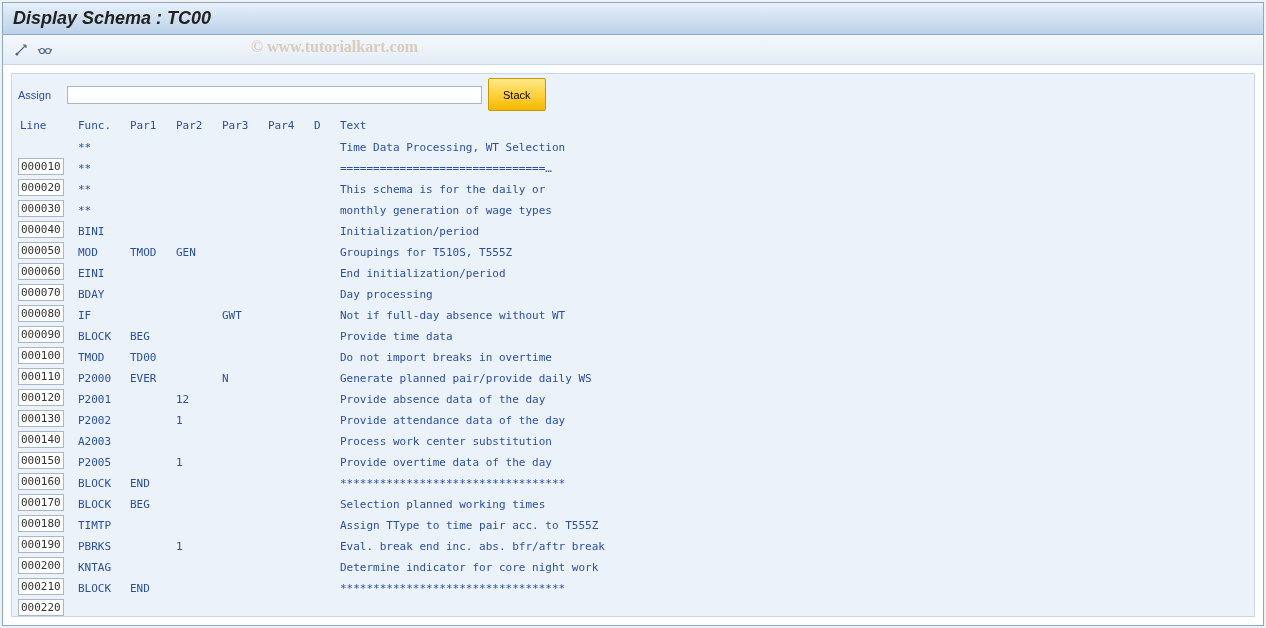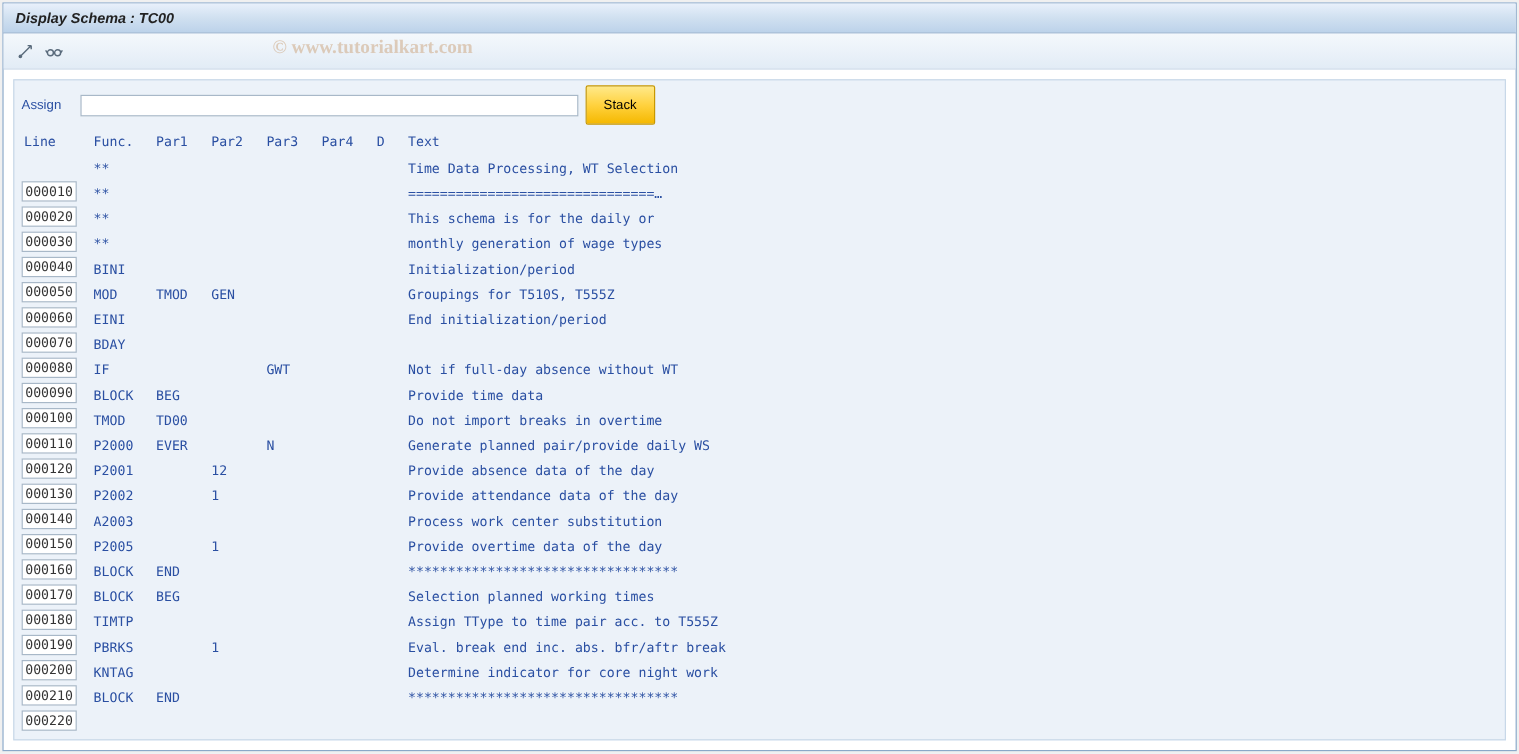--- a/index.html
+++ b/index.html
@@ -23,21 +23,21 @@
       display: flex;
       flex-direction: column;
     }
     .title-bar {
       background: linear-gradient(to bottom, #e8f0fb 0%, #d0e0f0 50%, #bcd2ea 100%);
       border-bottom: 1px solid #8aa8c8;
       padding: 5px 10px;
       font-weight: bold;
       font-style: italic;
       color: #222;
-      font-size: 12px;
+      font-size: 18px;
     }
     .toolbar {
       background: linear-gradient(to bottom, #f4f8fc 0%, #e2ecf6 100%);
       border-bottom: 1px solid #c8d8e8;
       padding: 4px 8px;
       display: flex;
       align-items: center;
       gap: 4px;
       position: relative;
       height: 30px;
@@ -47,21 +47,21 @@
       height: 20px;
       display: inline-flex;
       align-items: center;
       justify-content: center;
       cursor: pointer;
       border-radius: 2px;
       color: #5a6b7c;
     }
     .watermark {
       position: absolute;
-      left: 224px;
+      left: 248px;
       top: 3px;
       font-size: 16px;
       font-weight: bold;
       color: rgba(210,180,150,0.65);
       letter-spacing: 0px;
       pointer-events: none;
       font-family: "Times New Roman", serif;
     }
     .content-area {
       flex: 1;
@@ -249,20 +249,21 @@
           <span class="col col-text">End initialization/period</span>
         </div>
         <div class="data-row">
           <span class="col col-line"><input class="line-input" type="text" value="000080" style=""></span>
           <span class="col col-func">BDAY</span>
           <span class="col col-par"></span>
           <span class="col col-par"></span>
           <span class="col col-par"></span>
           <span class="col col-par"></span>
           <span class="col col-d"></span>
+          <span class="col col-text">Day processing</span>
         </div>
         <div class="data-row">
           <span class="col col-line"><input class="line-input" type="text" value="000090" style=""></span>
           <span class="col col-func">IF</span>
           <span class="col col-par"></span>
           <span class="col col-par"></span>
           <span class="col col-par">GWT</span>
           <span class="col col-par"></span>
           <span class="col col-d"></span>
           <span class="col col-text">Not if full-day absence without WT</span>

